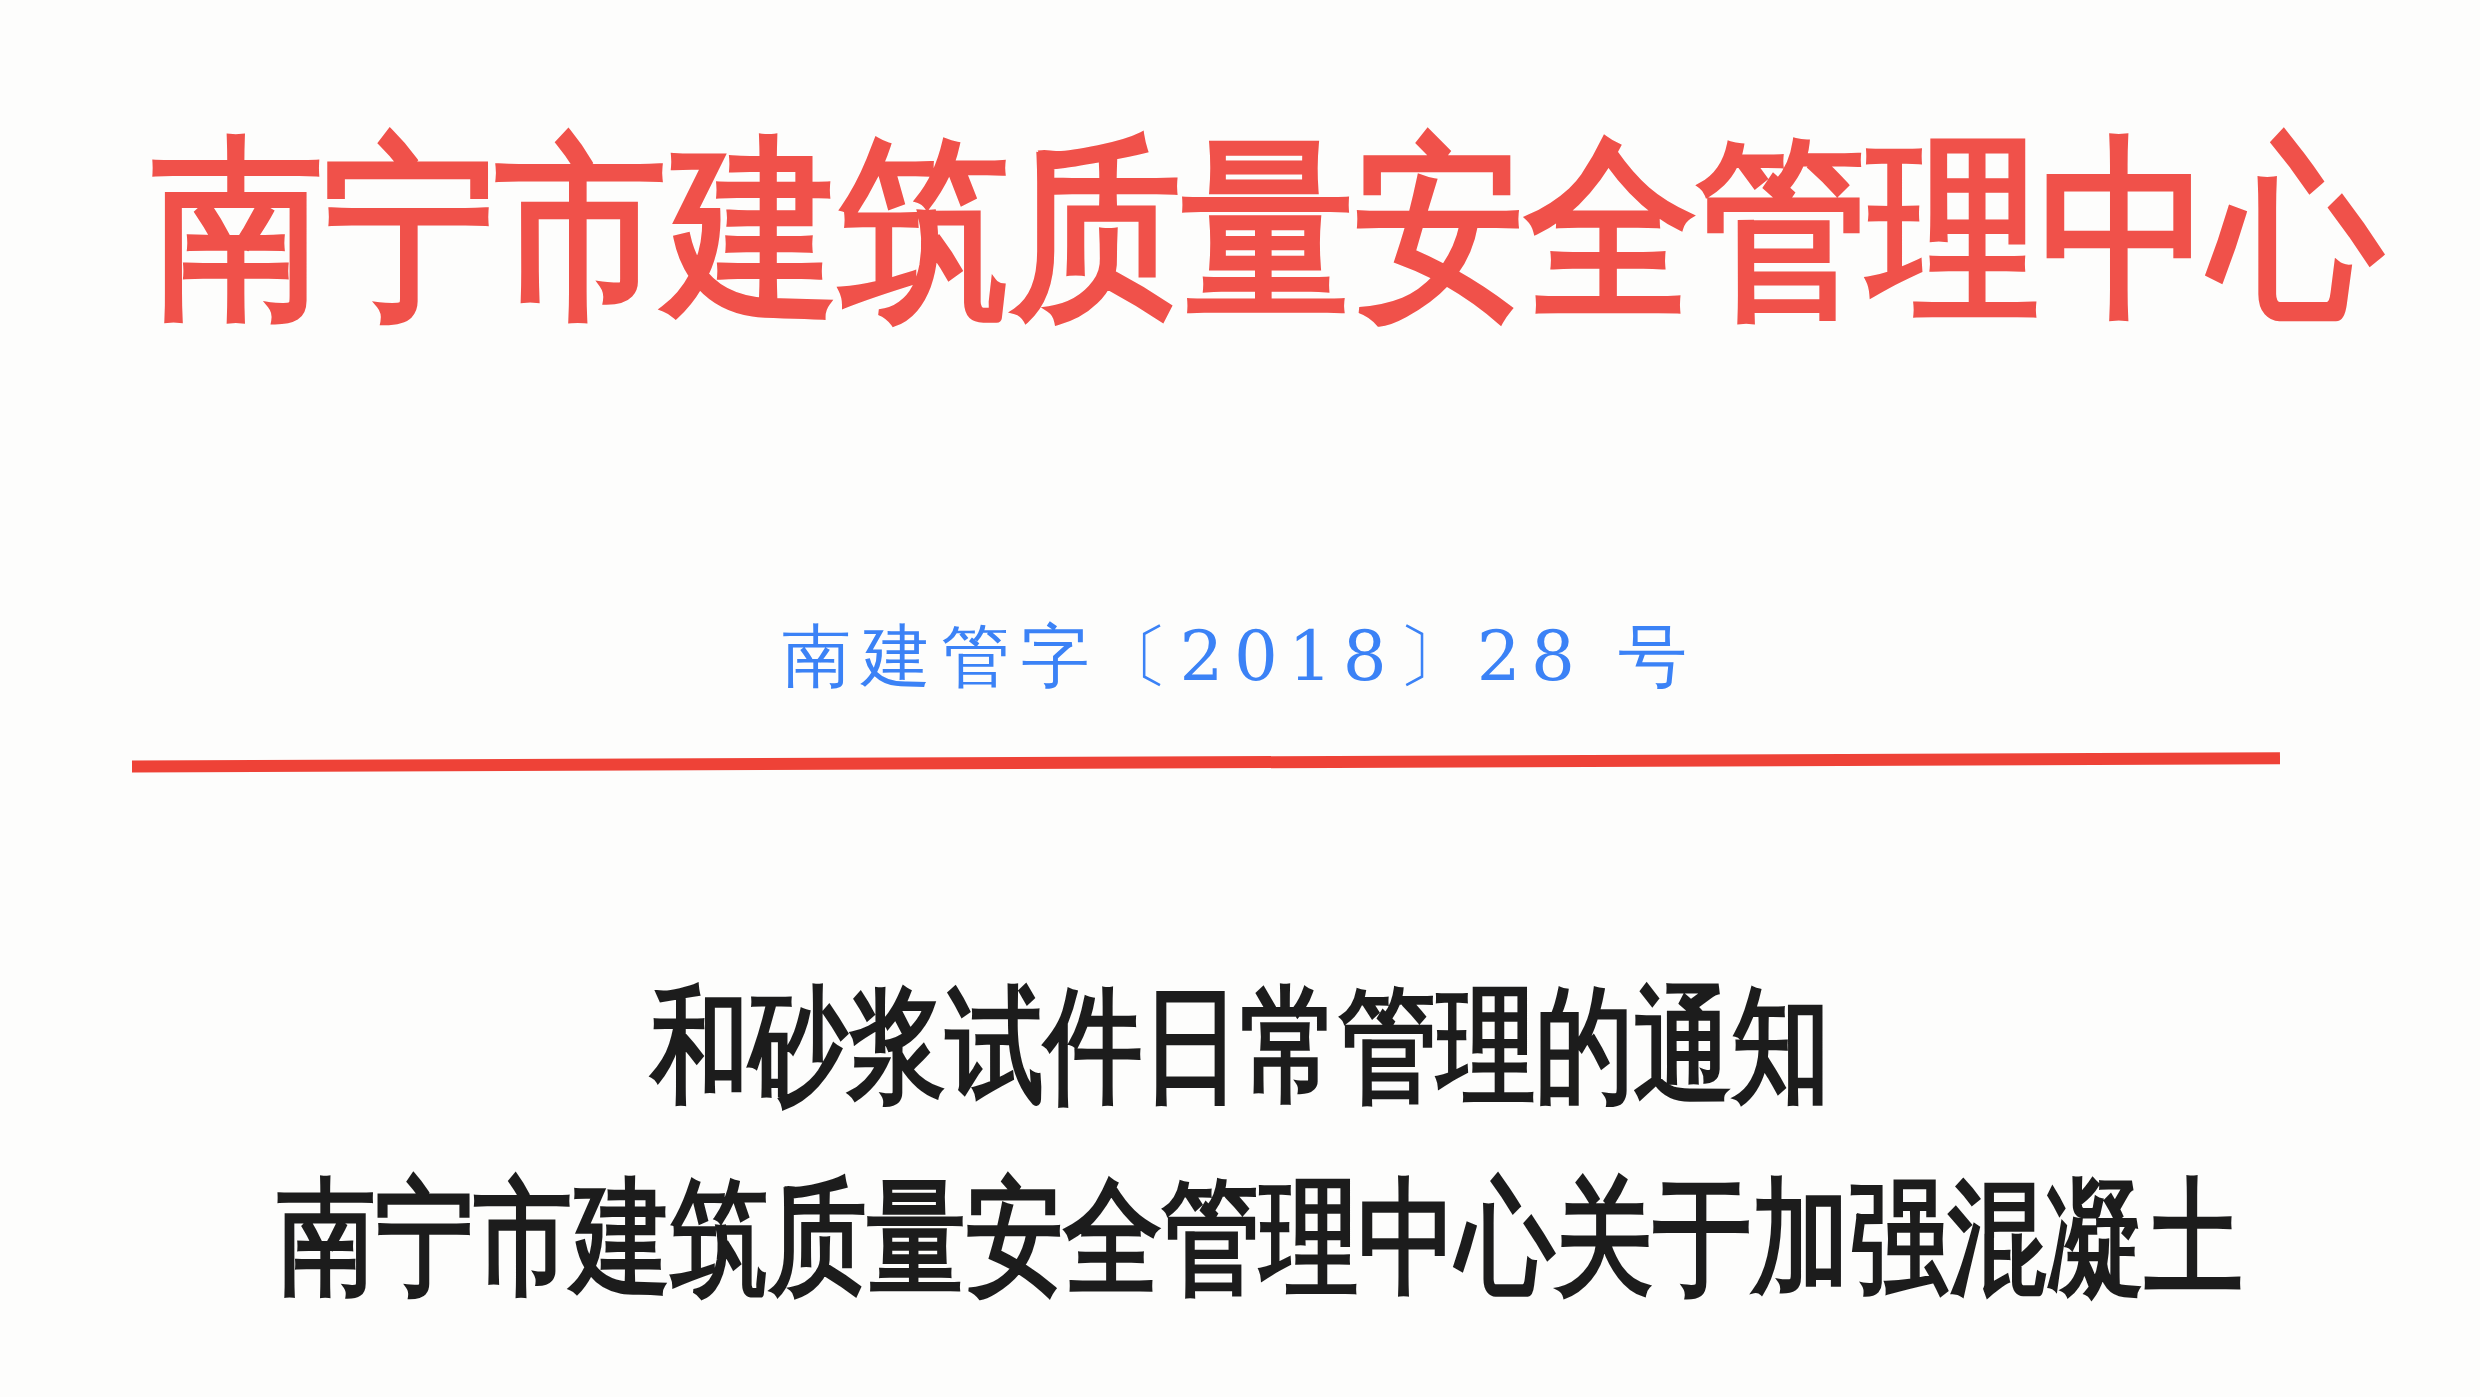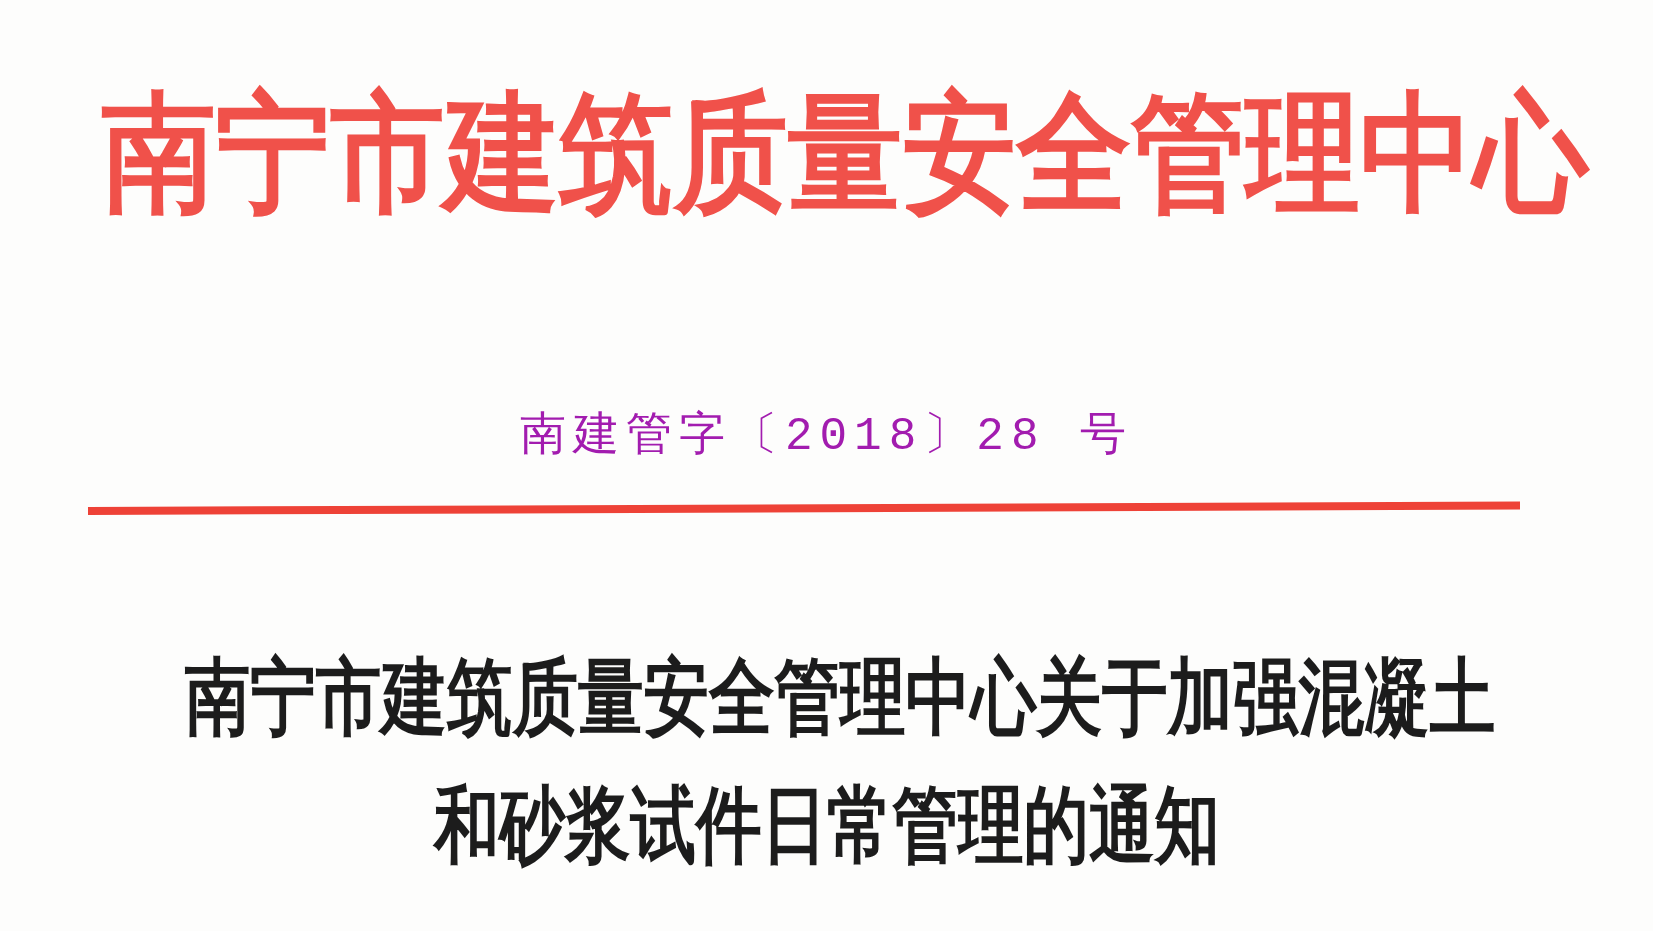--- a/index.html
+++ b/index.html
@@ -42,24 +42,23 @@
   
   .doc-number {
     position: absolute;
     top: 408px;
     left: 0;
     width: 100%;
     text-align: center;
     font-size: 46px;
     line-height: 58px;
     font-weight: normal;
-    color: #a21caf;
+    color: #3b82f6;
     letter-spacing: 7px;
     white-space: nowrap;
-    font-family: Liberation Mono, monospace;
   }
 
   
   .red-divider {
     position: absolute;
     top: 507px;
     left: 88px;
     width: 1432px;
     height: 8px;
     background: #ee4237;
@@ -97,20 +96,20 @@
   <div class="agency-header">
     <span class="stretch">南宁市建筑质量安全管理中心</span>
   </div>
 
   <div class="doc-number">南建管字〔2018〕28 号</div>
 
   <div class="red-divider"></div>
 
   <div class="notice-title">
     <div class="title-line">
-      <span class="stretch">南宁市建筑质量安全管理中心关于加强混凝土</span>
+      <span class="stretch">和砂浆试件日常管理的通知</span>
     </div>
     <div class="title-line">
-      <span class="stretch">和砂浆试件日常管理的通知</span>
+      <span class="stretch">南宁市建筑质量安全管理中心关于加强混凝土</span>
     </div>
   </div>
 
 </div>
 
 </body></html>

